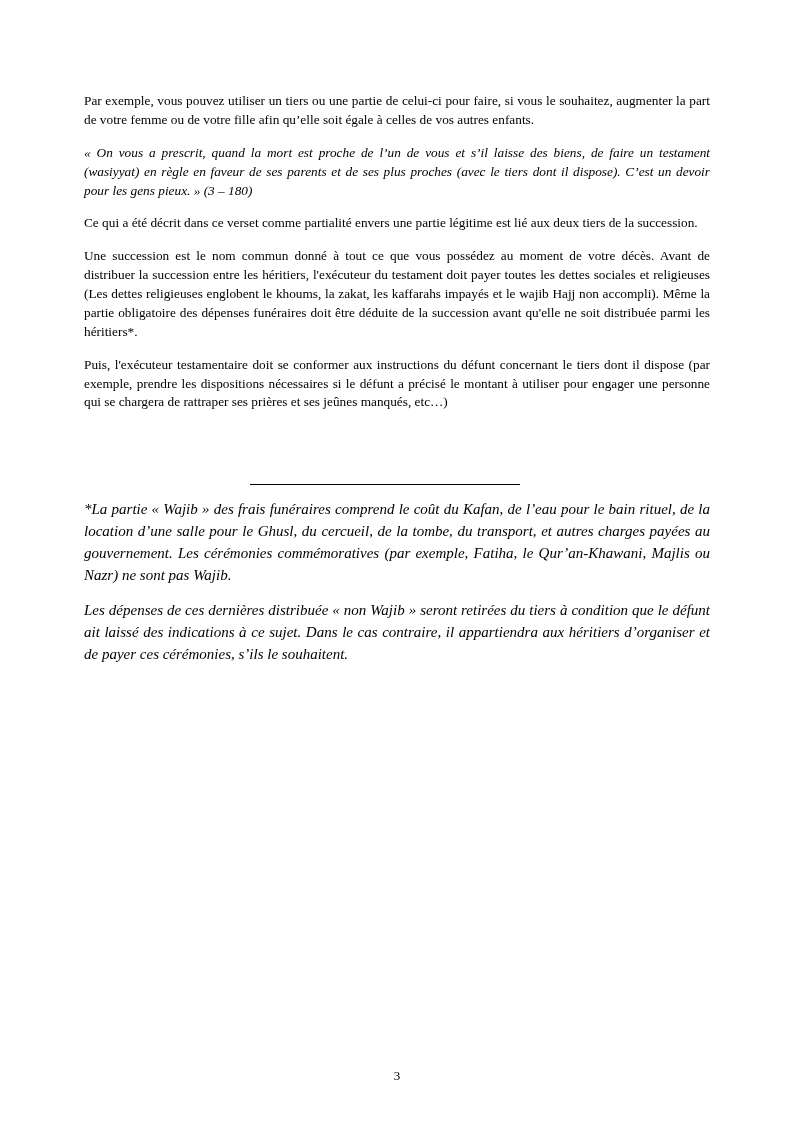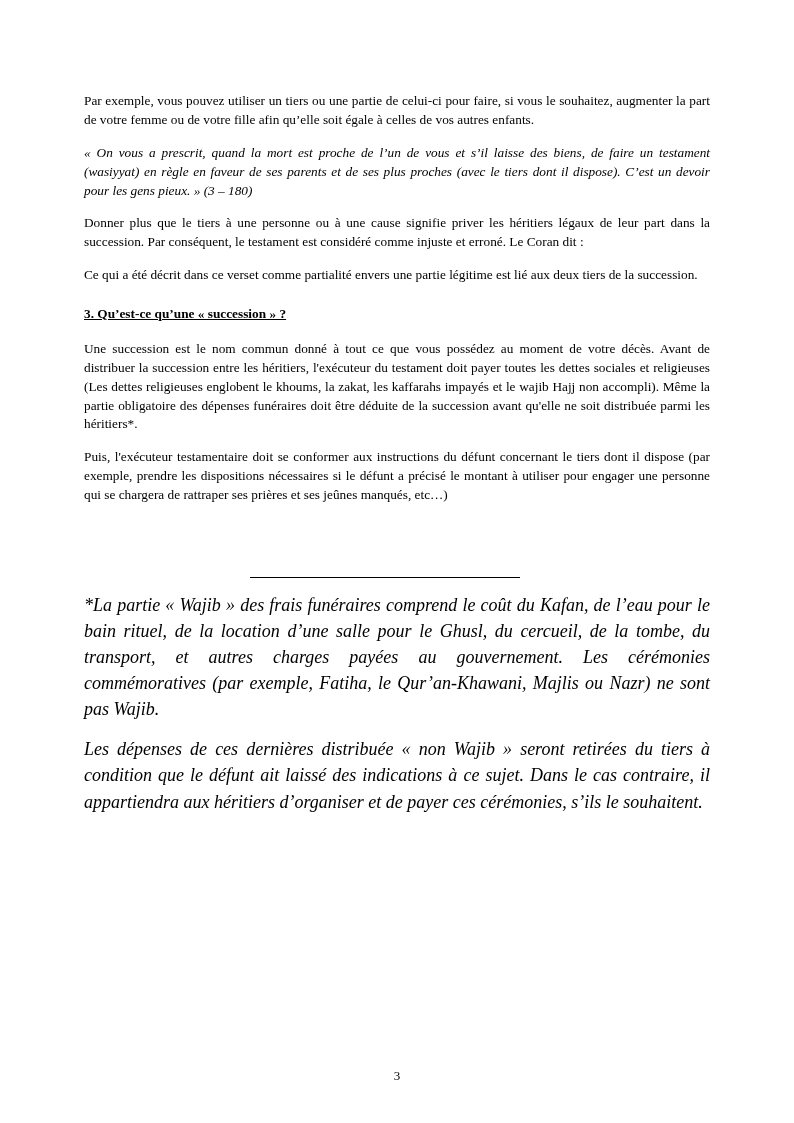--- a/index.html
+++ b/index.html
@@ -54,45 +54,43 @@
   }
   .footnote-rule {
     width: 270px;
     border: none;
     border-top: 1px solid #000000;
     margin: 0 0 14px 166px;
     height: 0;
   }
   p.footnote {
     font-style: italic;
-    font-size: 18px;
+    font-size: 15px;
     line-height: 1.45;
     margin-bottom: 14px;
   }
   .page-number {
     position: absolute;
     left: 0;
     right: 0;
     top: 1040px;
     text-align: center;
     font-size: 13px;
   }
 </style>
 </head>
 <body>
 
 <div class="page">
   <div class="content">
 
     <p class="body-par">Par exemple, vous pouvez utiliser un tiers ou une partie de celui-ci pour faire, si vous le souhaitez, augmenter la part de votre femme ou  de votre fille afin qu’elle soit égale à celles de vos autres enfants.</p>
     <p class="quote">« On vous a prescrit, quand la mort est proche de l’un de vous et s’il laisse des biens, de faire un testament (wasiyyat) en règle en faveur de ses parents et de ses plus proches (avec le tiers dont il dispose). C’est un devoir pour les gens pieux. » (3 – 180)</p>
-    <p class="body-par">Donner  plus que le tiers à une personne ou à une cause signifie priver les héritiers légaux de leur part dans la succession. Par conséquent, le testament est considéré comme injuste et erroné. Le Coran dit :</p>
     <p class="body-par">Ce qui a été décrit dans ce verset comme partialité envers une partie légitime est lié aux deux tiers de la succession.</p>
 
-    <h3 class="section-heading">3. Qu’est-ce qu’une « succession » ?</h3>
 
     <p class="body-par">Une succession est le nom commun donné à tout ce que vous possédez au moment de votre décès. Avant de distribuer la succession entre les héritiers, l'exécuteur du testament doit payer toutes les dettes sociales et religieuses (Les dettes religieuses englobent  le khoums, la zakat, les kaffarahs impayés et le wajib Hajj non accompli). Même la partie obligatoire des dépenses funéraires doit être déduite de la succession avant qu'elle ne soit distribuée parmi les héritiers*.</p>
     <p class="body-par">Puis, l'exécuteur testamentaire doit se conformer aux instructions du défunt concernant le tiers dont il dispose (par exemple, prendre les dispositions nécessaires si le défunt a précisé le montant à utiliser pour engager une personne qui se chargera de rattraper ses prières et ses jeûnes manqués, etc…)</p>
 
     <div class="spacer-block"></div>
 
     <hr class="footnote-rule">
 
     <p class="footnote">*La partie « Wajib » des frais funéraires comprend le coût du Kafan, de l’eau pour le bain rituel, de la location d’une salle pour le Ghusl, du cercueil, de la tombe, du transport, et autres charges payées au gouvernement. Les cérémonies commémoratives (par exemple, Fatiha, le Qur’an-Khawani, Majlis ou Nazr) ne sont pas Wajib.</p>
     <p class="footnote">Les dépenses de ces dernières distribuée « non Wajib » seront retirées du tiers à condition que le défunt ait laissé des indications à ce sujet. Dans le cas contraire, il appartiendra aux héritiers d’organiser et de payer ces cérémonies, s’ils le souhaitent.</p>

